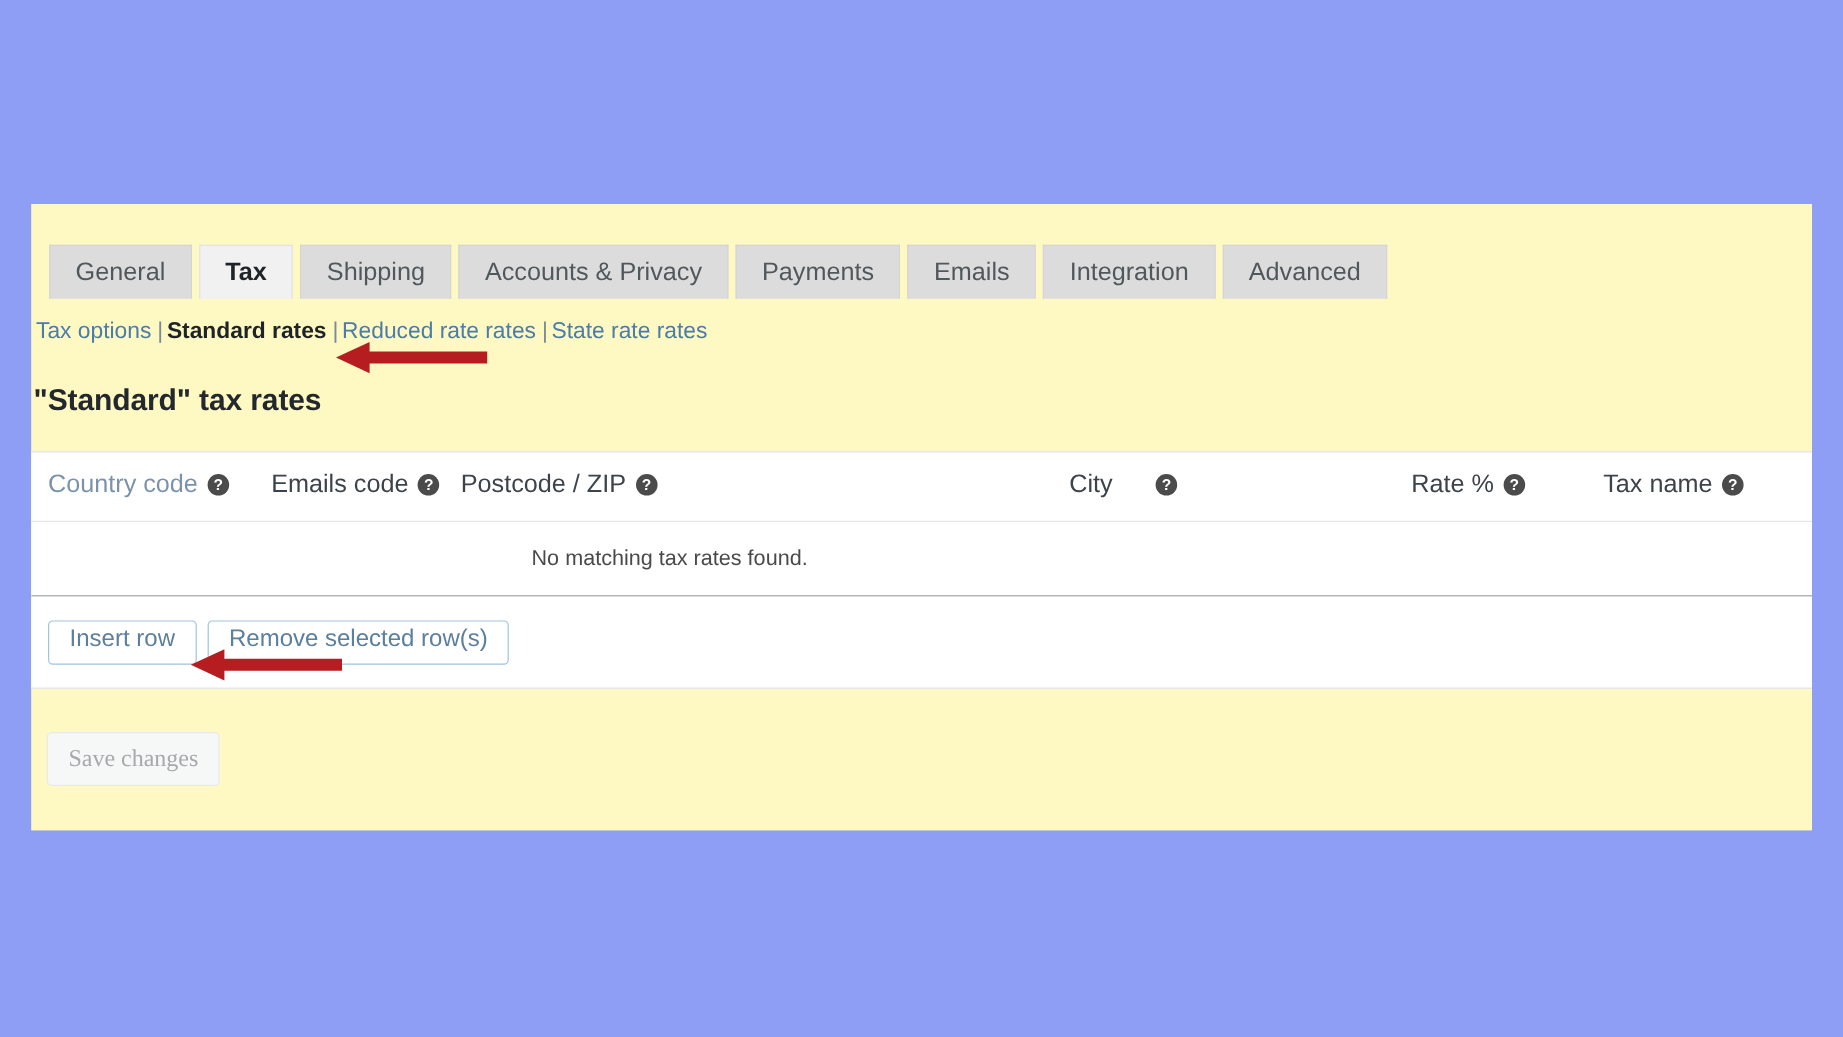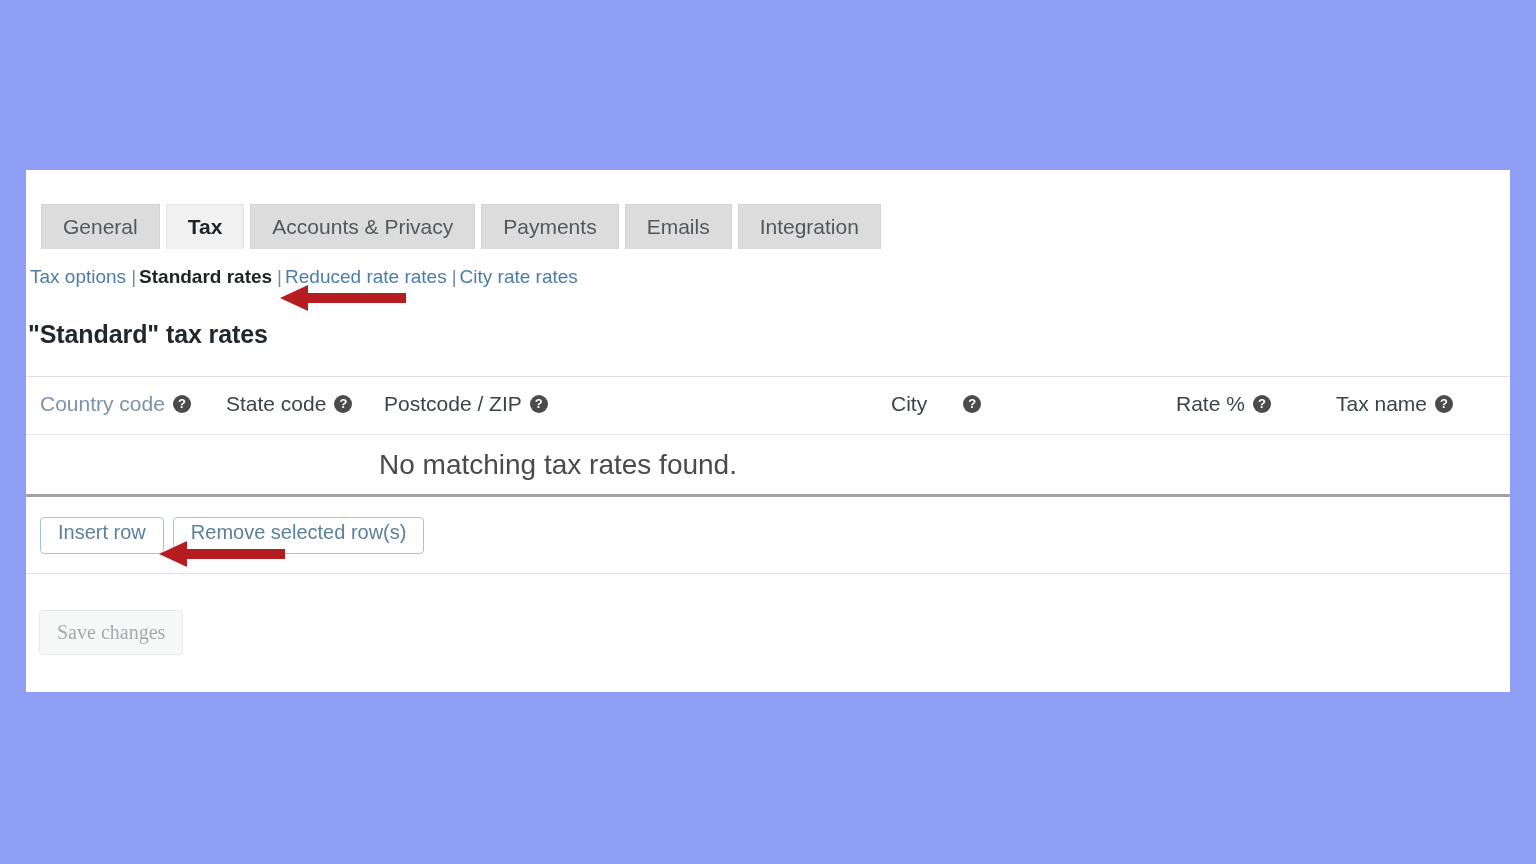--- a/index.html
+++ b/index.html
@@ -16,21 +16,21 @@
     -webkit-font-smoothing: antialiased;
   }
 
   
   .panel {
     position: absolute;
     left: 26px;
     top: 170px;
     width: 1484px;
     height: 522px;
-    background: #ffffff;
+    background: #fef9c3;
     overflow: hidden;
   }
 
   
   .tabs {
     position: relative;
     height: 78px;
     padding: 38px 0 0 15px;
     display: flex;
     align-items: flex-end;
@@ -134,23 +134,23 @@
     flex: 0 0 auto;
     cursor: pointer;
     font-family: "Liberation Sans", sans-serif;
   }
 
   .rates-empty {
     height: 62px;
     display: flex;
     align-items: center;
     justify-content: center;
-    font-size: 28px;
+    font-size: 18px;
     color: #4a4a4a;
-    border-bottom: 3px solid #a3a3a3;
+    border-bottom: 1px solid #a3a3a3;
     padding-right: 420px;
   }
 
   .rates-actions {
     height: 76px;
     display: flex;
     align-items: center;
     padding-left: 14px;
     gap: 9px;
     position: relative;
@@ -195,41 +195,43 @@
   .arrow-2 { left: 157px; top: 538px; }
 </style>
 </head>
 <body>
 
 <div class="panel">
 
   <div class="tabs">
     <div class="tab">General</div>
     <div class="tab active">Tax</div>
+    <div class="tab">Shipping</div>
     <div class="tab">Accounts &amp; Privacy</div>
     <div class="tab">Payments</div>
     <div class="tab">Emails</div>
     <div class="tab">Integration</div>
+    <div class="tab">Advanced</div>
   </div>
 
   <div class="subnav">
-    <a>Tax options</a><span class="sep">|</span><span class="current">Standard rates</span><span class="sep">|</span><a>Reduced rate rates</a><span class="sep">|</span><a>City rate rates</a>
+    <a>Tax options</a><span class="sep">|</span><span class="current">Standard rates</span><span class="sep">|</span><a>Reduced rate rates</a><span class="sep">|</span><a>State rate rates</a>
   </div>
 
   <div class="section-title">"Standard" tax rates</div>
 
   <div class="rates-wrap">
 
     <div class="rates-head">
       <div class="th link c-country">
         <span>Country code</span>
         <span class="help-icon">?</span>
       </div>
       <div class="th c-state">
-        <span>State code</span>
+        <span>Emails code</span>
         <span class="help-icon">?</span>
       </div>
       <div class="th c-postcode">
         <span>Postcode / ZIP</span>
         <span class="help-icon">?</span>
       </div>
       <div class="th c-city">
         <span>City</span>
         <span class="help-icon">?</span>
       </div>

